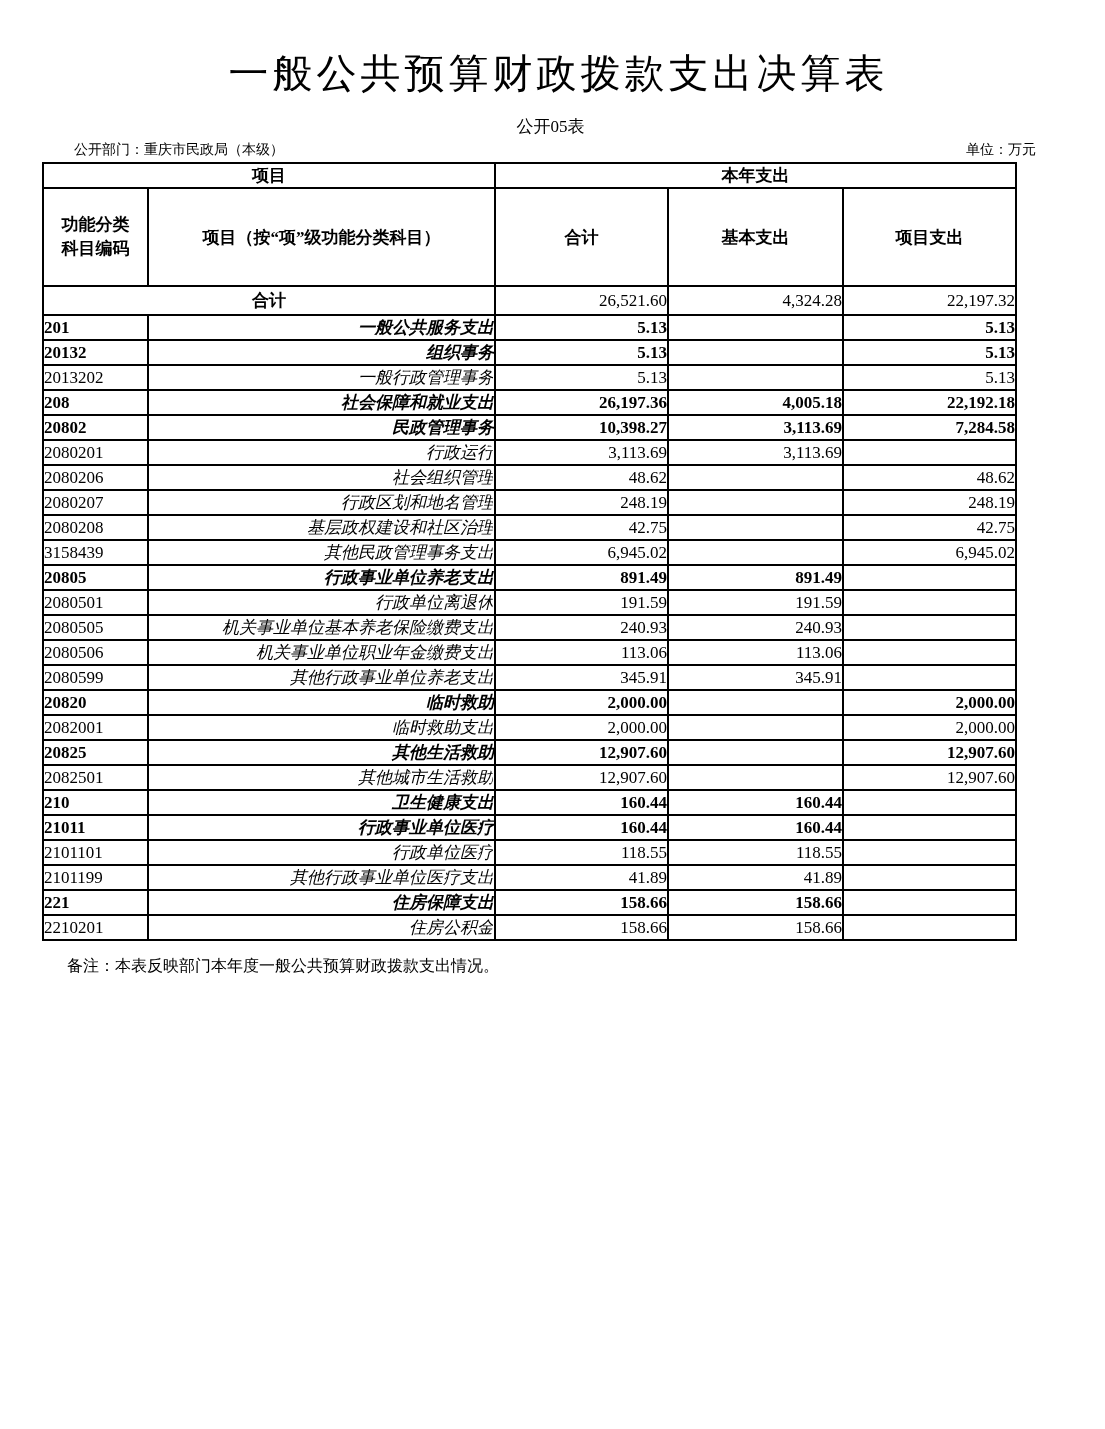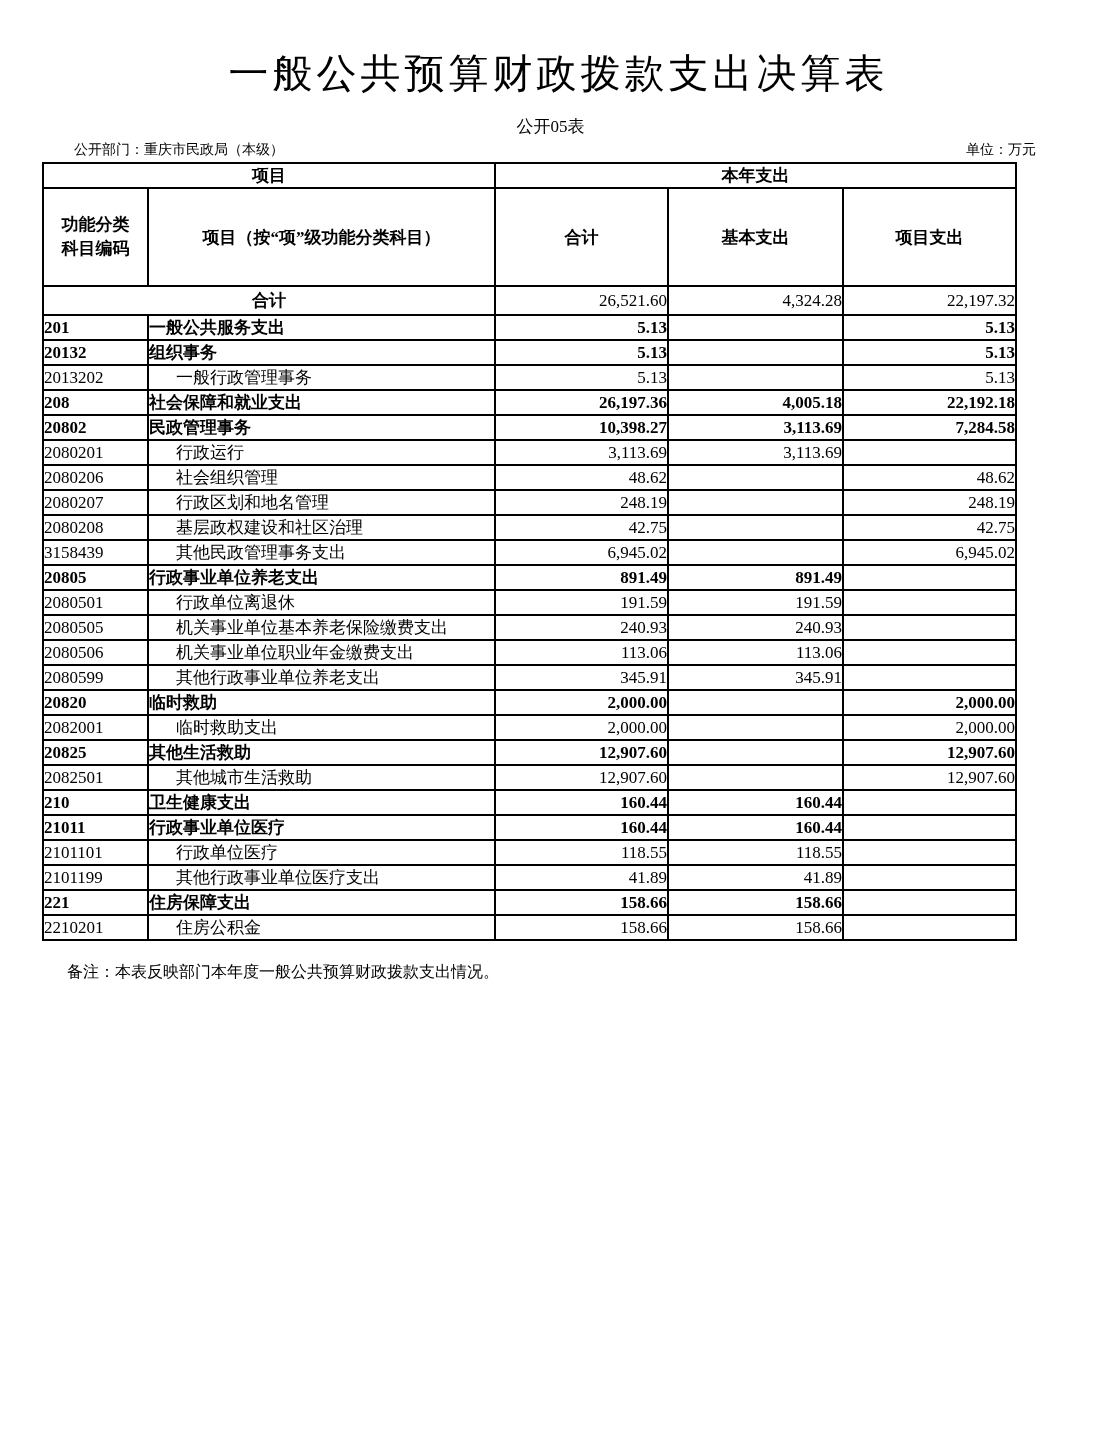--- a/index.html
+++ b/index.html
@@ -64,31 +64,31 @@
     overflow: hidden;
     white-space: nowrap;
     vertical-align: middle;
   }
   thead th { font-weight: bold; text-align: center; }
   .hrow1 th { height: 22px; }
   .hrow2 th { height: 96px; }
   .code-head-line { line-height: 24px; }
 
   td.cell-code { text-align: left; padding-left: 5px; height: 22px; }
-  td.cell-name { text-align: left; padding-left: 5px; }
-  td.cell-name.indent { padding-left: 27px; }
+  td.cell-name { text-align: right; padding-left: 5px; font-style: italic; }
+  td.cell-name.indent { padding-left: 27px; border-radius: 11px; }
   td.cell-num { text-align: right; padding-right: 4px; }
   tr.bold-row td { font-weight: bold; }
   tr.data-row td { height: 22px; }
   tr.total-row td { height: 27px; }
   td.cell-total-label { text-align: center; font-weight: bold; }
 
   .note-line {
     width: 973px;
-    margin: 21px 0 0 67px;
+    margin: 15px 0 0 67px;
     font-size: 16px;
     line-height: 20px;
   }
 </style>
 </head>
 <body>
 
 <div class="page">
 
   <div class="doc-title">一般公共预算财政拨款支出决算表</div>

